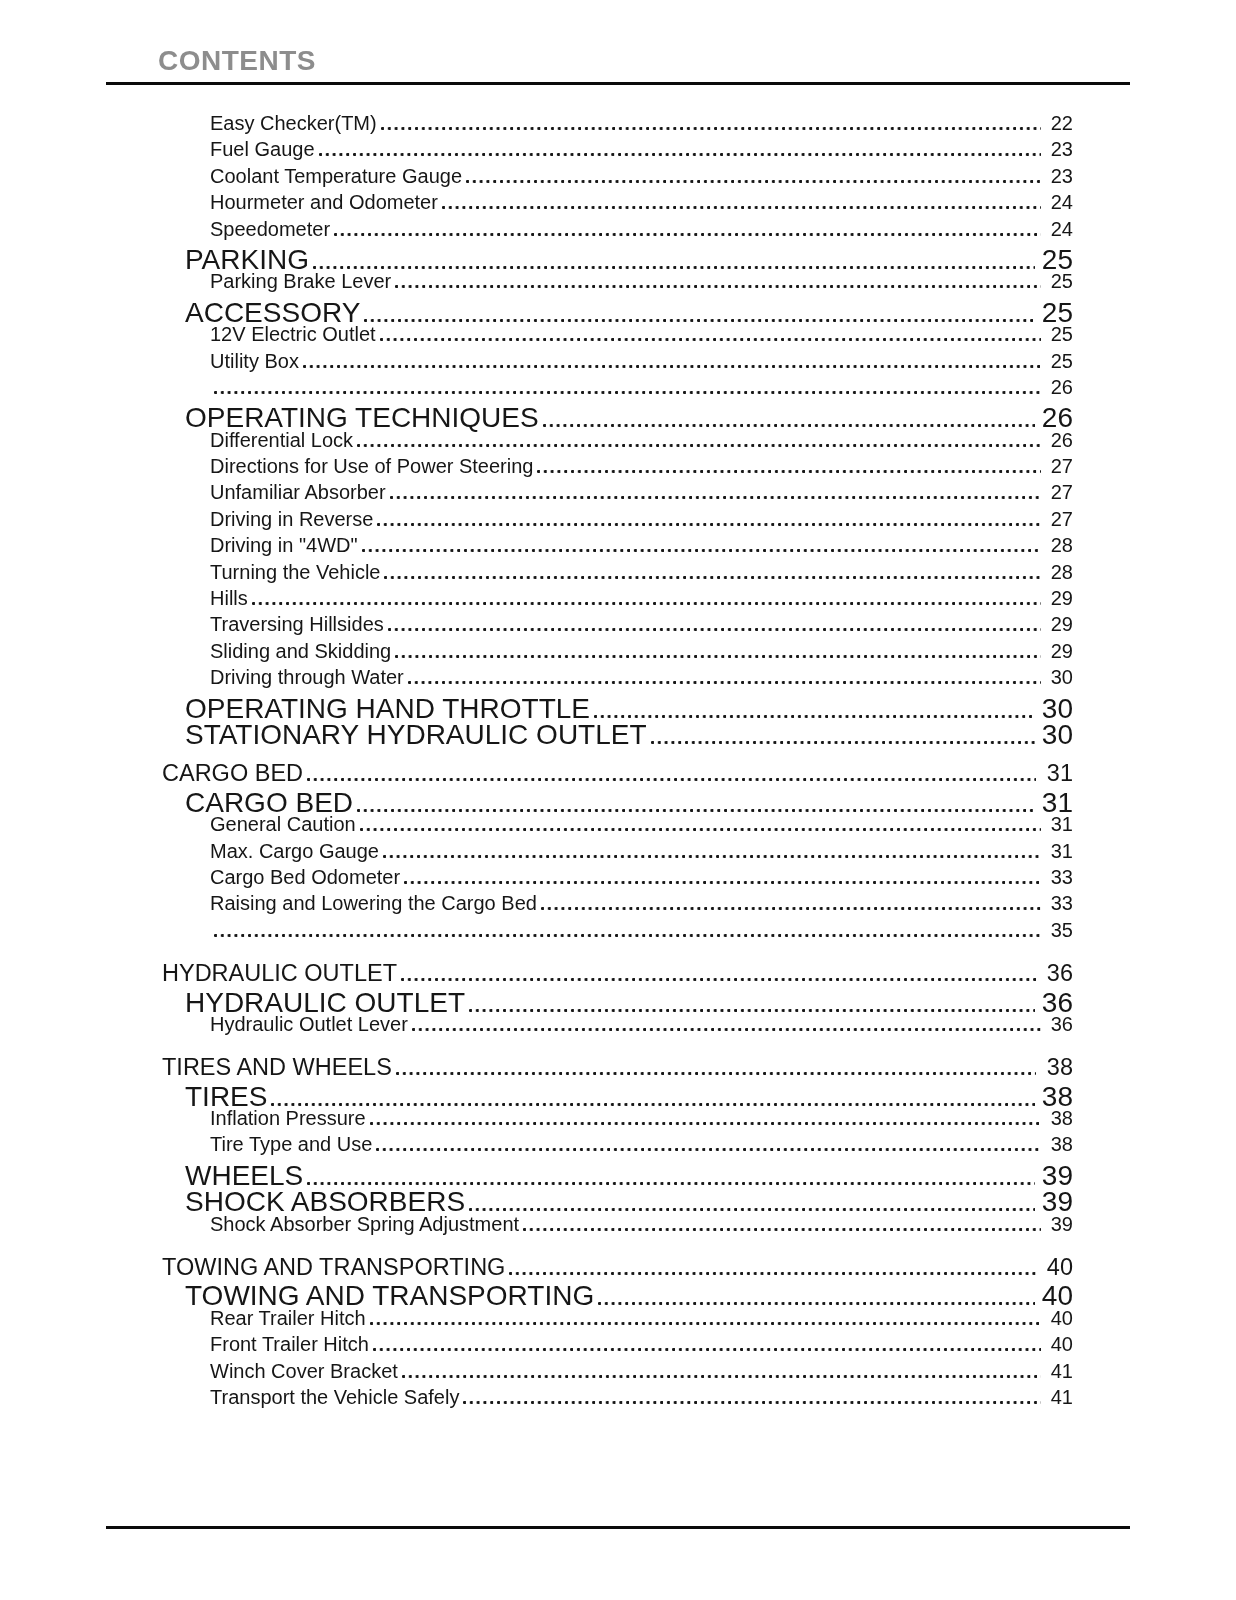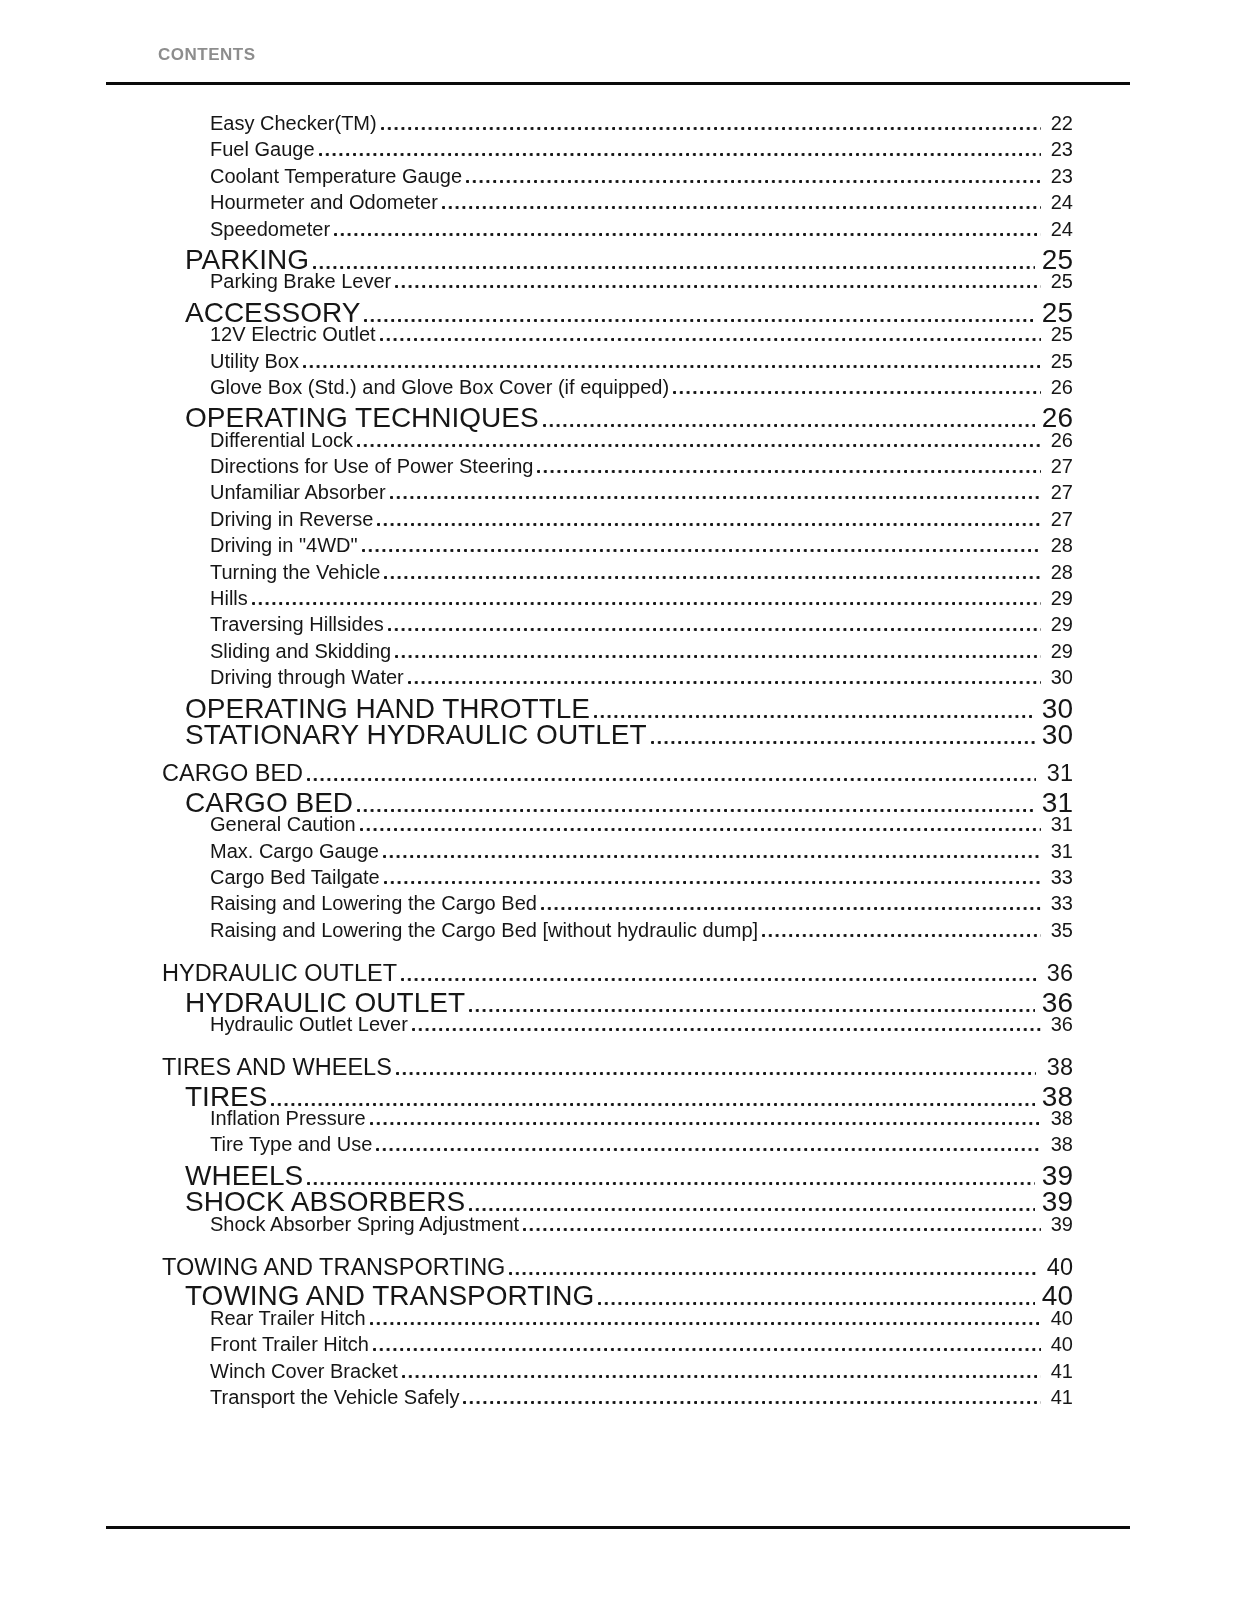--- a/index.html
+++ b/index.html
@@ -13,21 +13,21 @@
     height: 1600px;
     background: #ffffff;
     font-family: "Liberation Sans", sans-serif;
     color: #161616;
     overflow: hidden;
   }
   .header-title {
     position: absolute;
     left: 158px;
     top: 45px;
-    font-size: 17px;
+    font-size: 28px;
     font-weight: bold;
     letter-spacing: 0.5px;
     color: #8d8d8d;
   }
   .rule {
     position: absolute;
     left: 106px;
     width: 1024px;
     background: #0a0a0a;
   }
@@ -132,21 +132,20 @@
     <span class="page-num">25</span>
   </div>
 
   <div class="row l2">
     <span class="label">Utility Box</span>
     <span class="leader"></span>
     <span class="page-num">25</span>
   </div>
 
   <div class="row l2">
-    <span class="label">Glove Box (Std.) and Glove Box Cover (if equipped)</span>
     <span class="leader"></span>
     <span class="page-num">26</span>
   </div>
 
   <div class="row l1">
     <span class="label">OPERATING TECHNIQUES</span>
     <span class="leader"></span>
     <span class="page-num">26</span>
   </div>
 
@@ -240,33 +239,32 @@
     <span class="page-num">31</span>
   </div>
 
   <div class="row l2">
     <span class="label">Max. Cargo Gauge</span>
     <span class="leader"></span>
     <span class="page-num">31</span>
   </div>
 
   <div class="row l2">
-    <span class="label">Cargo Bed Tailgate</span>
+    <span class="label">Cargo Bed Odometer</span>
     <span class="leader"></span>
     <span class="page-num">33</span>
   </div>
 
   <div class="row l2">
     <span class="label">Raising and Lowering the Cargo Bed</span>
     <span class="leader"></span>
     <span class="page-num">33</span>
   </div>
 
   <div class="row l2">
-    <span class="label">Raising and Lowering the Cargo Bed [without hydraulic dump]</span>
     <span class="leader"></span>
     <span class="page-num">35</span>
   </div>
 
   <div class="row l0 gap">
     <span class="label">HYDRAULIC OUTLET</span>
     <span class="leader"></span>
     <span class="page-num">36</span>
   </div>
 

